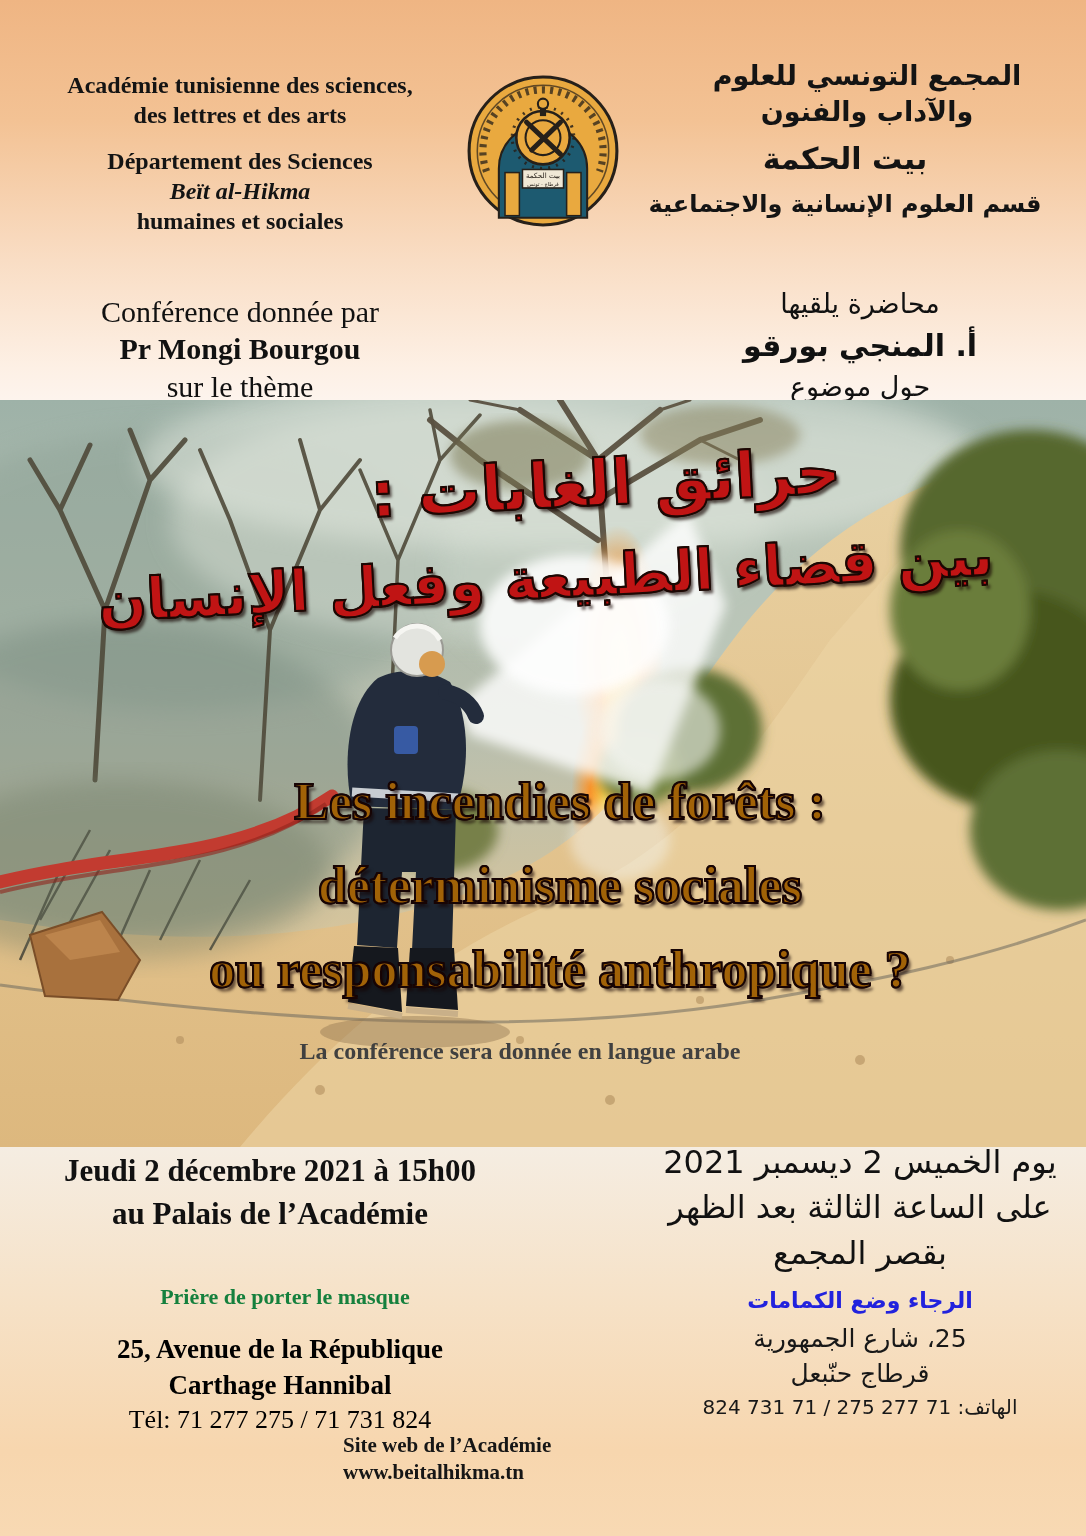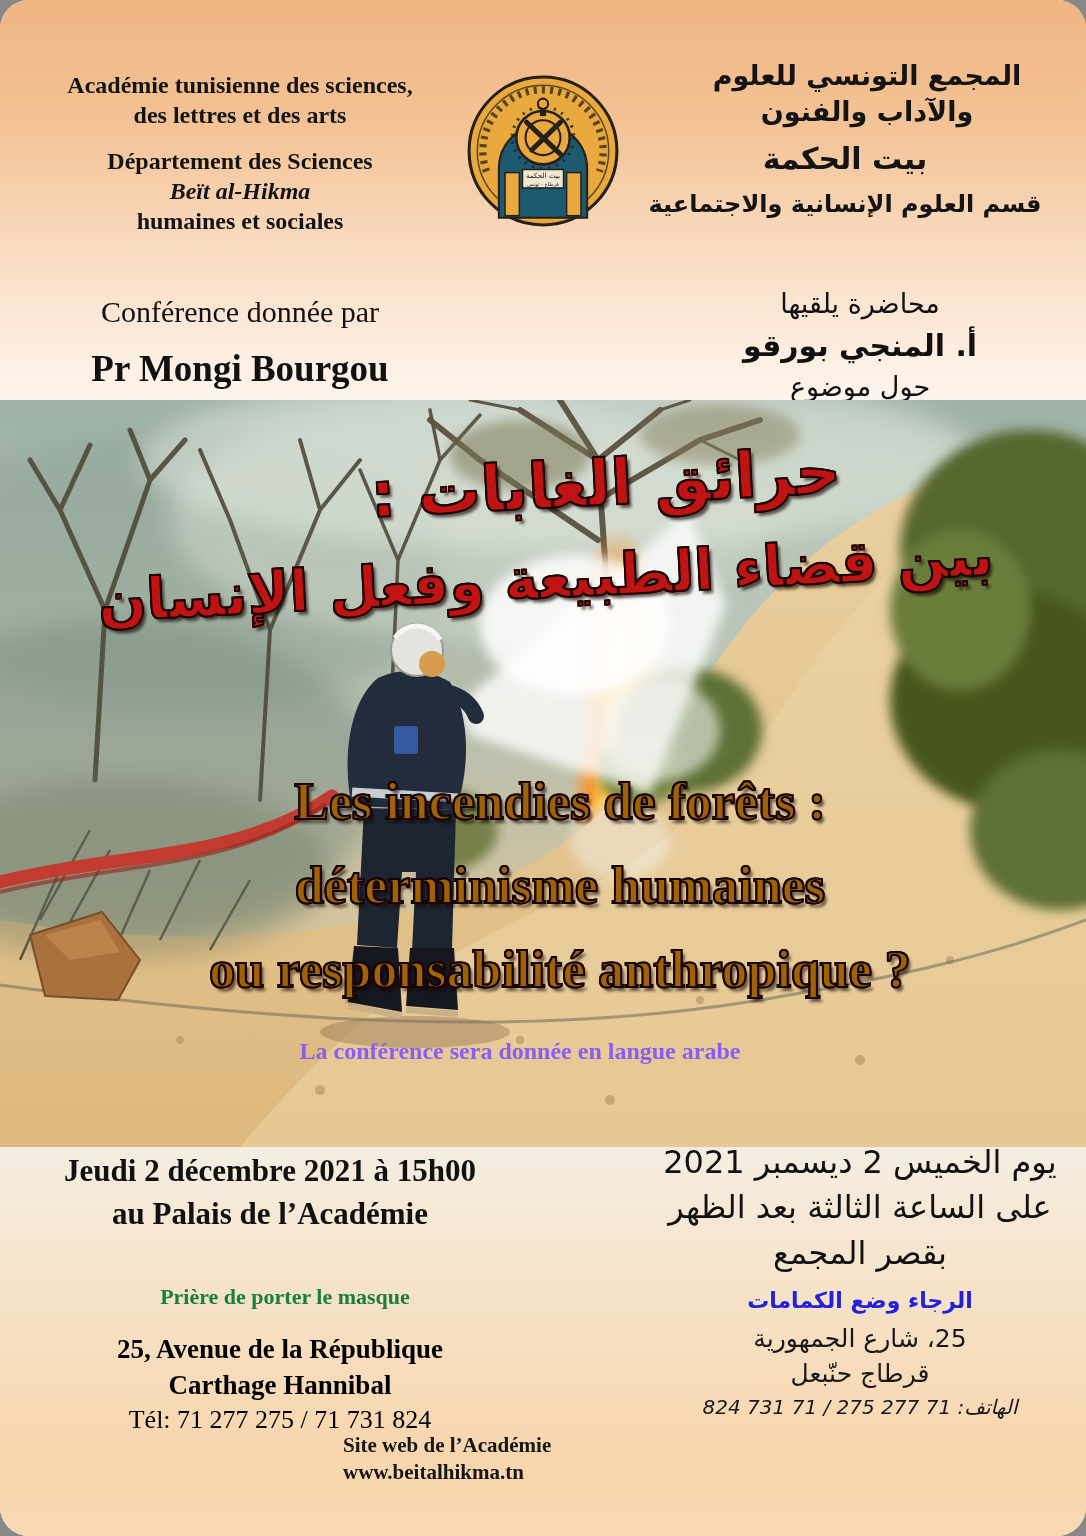--- a/index.html
+++ b/index.html
@@ -1,74 +1,74 @@
 <!DOCTYPE html>
 <html><head>
 <meta charset="utf-8">
 <style>
   html,body{margin:0;padding:0;background:#888;}
   .poster{position:relative;width:1086px;height:1536px;margin:0 auto;overflow:hidden;
-          font-family:"Liberation Serif",serif;background:#fdf2e9;border-radius:29px;}
+          font-family:"Liberation Serif",serif;background:#fdf2e9;}
   
   .top-zone{position:absolute;left:0;top:0;width:1086px;height:400px;
       background:linear-gradient(180deg,#efb583 0%,#f3c294 30%,#f9ddc4 65%,#fdf0e5 92%,#fdf4ed 100%);}
   .bottom-zone{position:absolute;left:0;top:1147px;width:1086px;height:389px;
       background:linear-gradient(180deg,#f5ede2 0%,#f6e2c8 38%,#f7d6ae 78%,#f8d9b3 100%);}
   .photo{position:absolute;left:0;top:400px;width:1086px;height:747px;z-index:1;}
   
   .hdr-left{position:absolute;left:40px;top:70px;width:400px;text-align:center;color:#141414;}
   .hdr-left .l{font-size:24px;font-weight:bold;line-height:30px;}
   .hdr-left .it{font-style:italic;}
   .hdr-left .dept{margin-top:16px;}
   .emblem{position:absolute;left:466px;top:74px;width:154px;height:154px;}
   .hdr-right{position:absolute;left:630px;top:58px;width:430px;text-align:center;color:#141414;
              font-family:"DejaVu Sans",sans-serif;direction:rtl;}
   .hdr-right .cal1{font-size:27px;font-weight:bold;line-height:1.35;margin-left:44px;}
   .hdr-right .cal2{font-size:30px;font-weight:bold;margin-top:10px;}
   .hdr-right .dept{font-size:24px;font-weight:bold;margin-top:14px;}
   
   .intro-left{position:absolute;left:30px;top:292px;width:420px;text-align:center;color:#111;}
   .intro-left .a{font-size:30px;line-height:1.3;}
-  .intro-left .b{font-size:37px;font-weight:bold;margin-top:16px;}
+  .intro-left .b{font-size:30px;font-weight:bold;margin-top:1px;}
   .intro-left .c{font-size:30px;margin-top:4px;}
   .intro-right{position:absolute;left:650px;top:286px;width:420px;text-align:center;color:#111;
                font-family:"DejaVu Sans",sans-serif;direction:rtl;}
   .intro-right .a{font-size:27px;line-height:1.35;}
   .intro-right .b{font-size:30px;font-weight:bold;margin-top:6px;}
   .intro-right .c{font-size:27px;margin-top:8px;}
   
   .title-ar{position:absolute;left:0;top:450px;width:1086px;z-index:3;text-align:center;
       font-family:"DejaVu Sans",sans-serif;direction:rtl;font-weight:bold;color:#c01414;
       transform:rotate(-3deg);
       -webkit-text-stroke:2px #1c0703;
       text-shadow:3px 4px 3px rgba(25,8,4,.65),-1px -1px 0 #1c0703,1px -1px 0 #1c0703,-1px 1px 0 #1c0703;}
   .title-ar .l1{font-size:63px;transform:translateX(65px);}
   .title-ar .l2{font-size:57px;margin-top:22px;}
   .title-fr{position:absolute;left:55px;top:760px;width:1010px;z-index:3;text-align:center;
       font-weight:bold;color:#a16207;font-size:52px;line-height:1.62;
       -webkit-text-stroke:2px #170404;
       text-shadow:3px 4px 3px rgba(20,4,4,.6),-1px -1px 0 #170404,1px -1px 0 #170404,-1px 1px 0 #170404;}
   .lang-note{position:absolute;left:0;top:1038px;width:1040px;z-index:3;text-align:center;
-      font-weight:bold;font-size:24px;color:#8b5cf6;}
+      font-weight:bold;font-size:24px;color:#404040;}
   
   .when-left{position:absolute;left:20px;top:1150px;width:500px;text-align:center;
       font-size:31px;font-weight:bold;line-height:1.38;color:#111;}
   .when-right{position:absolute;left:640px;top:1140px;width:440px;text-align:center;color:#111;
       font-family:"DejaVu Sans",sans-serif;direction:rtl;font-size:32px;line-height:1.42;}
   .mask-left{position:absolute;left:35px;top:1284px;width:500px;text-align:center;
       font-size:22px;font-weight:bold;color:#15803d;}
   .mask-right{position:absolute;left:660px;top:1288px;width:400px;text-align:center;
       font-family:"DejaVu Sans",sans-serif;direction:rtl;font-size:22px;font-weight:bold;color:#2222dd;}
   .addr-left{position:absolute;left:30px;top:1332px;width:500px;text-align:center;color:#000000;}
   .addr-left .b{font-size:27px;font-weight:bold;line-height:1.32;}
   .addr-left .t{font-size:26px;line-height:1.3;}
   .addr-right{position:absolute;left:655px;top:1322px;width:410px;text-align:center;color:#181818;
       font-family:"DejaVu Sans",sans-serif;direction:rtl;}
   .addr-right .b{font-size:25px;line-height:1.38;}
-  .addr-right .t{font-size:20px;margin-top:4px;font-style:italic;}
+  .addr-right .t{font-size:20px;margin-top:4px;}
   .footer{position:absolute;left:343px;top:1432px;width:400px;text-align:left;
       font-size:21px;font-weight:bold;line-height:1.3;color:#161616;}
 </style>
 </head>
 <body>
 
 <div class="poster">
 
   <div class="top-zone"></div>
   <div class="bottom-zone"></div>
@@ -225,21 +225,21 @@
     <div class="b">أ. المنجي بورقو</div>
     <div class="c">حول موضوع</div>
   </div>
 
   <div class="title-ar" dir="rtl">
     <div class="l1">حرائق الغابات :</div>
     <div class="l2">بين قضاء الطبيعة وفعل الإنسان</div>
   </div>
   <div class="title-fr">
     <div>Les incendies de forêts :</div>
-    <div>déterminisme humaines</div>
+    <div>déterminisme sociales</div>
     <div>ou responsabilité anthropique ?</div>
   </div>
   <div class="lang-note">La conférence sera donnée en langue arabe</div>
 
   <div class="when-left">
     <div>Jeudi 2 décembre 2021 à 15h00</div>
     <div>au Palais de l’Académie</div>
   </div>
   <div class="when-right" dir="rtl">
     <div>يوم الخميس 2 ديسمبر 2021</div>

